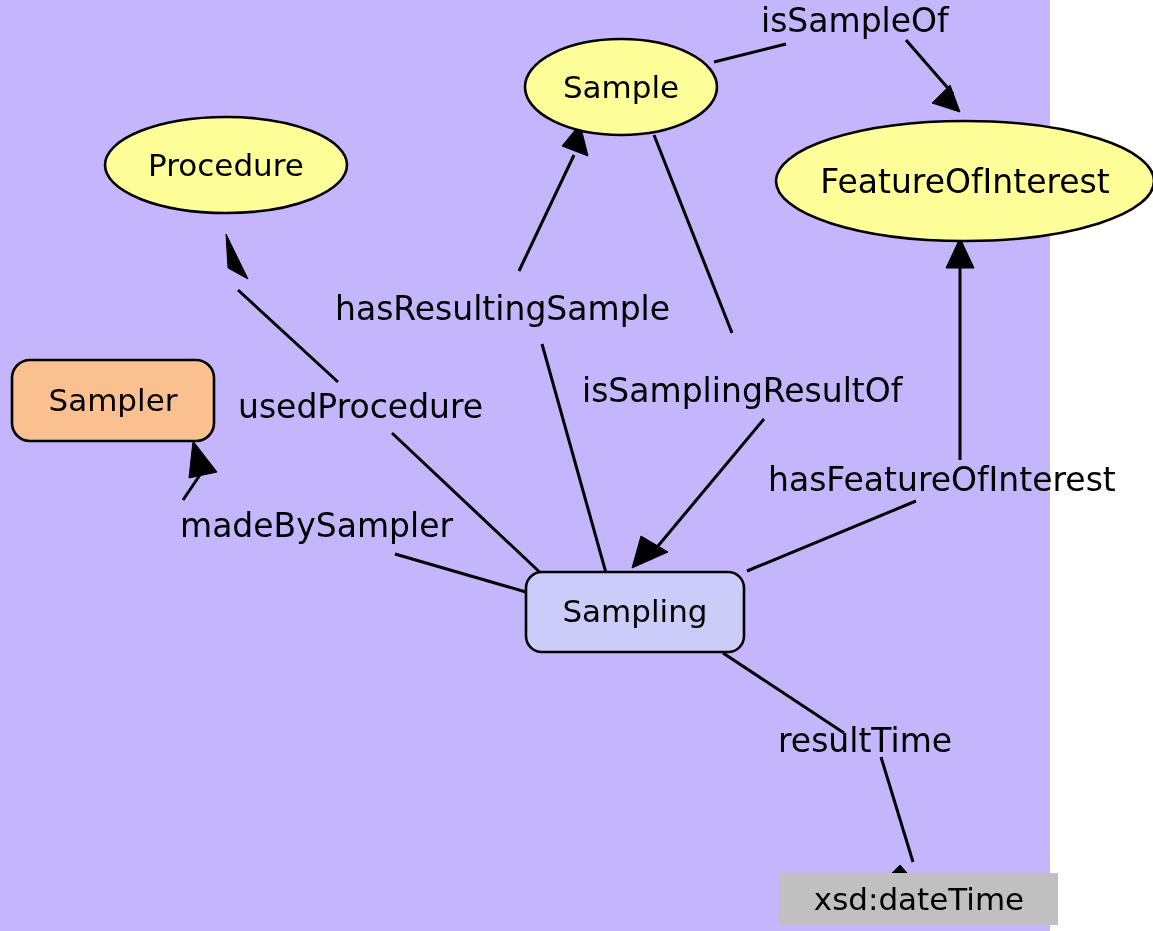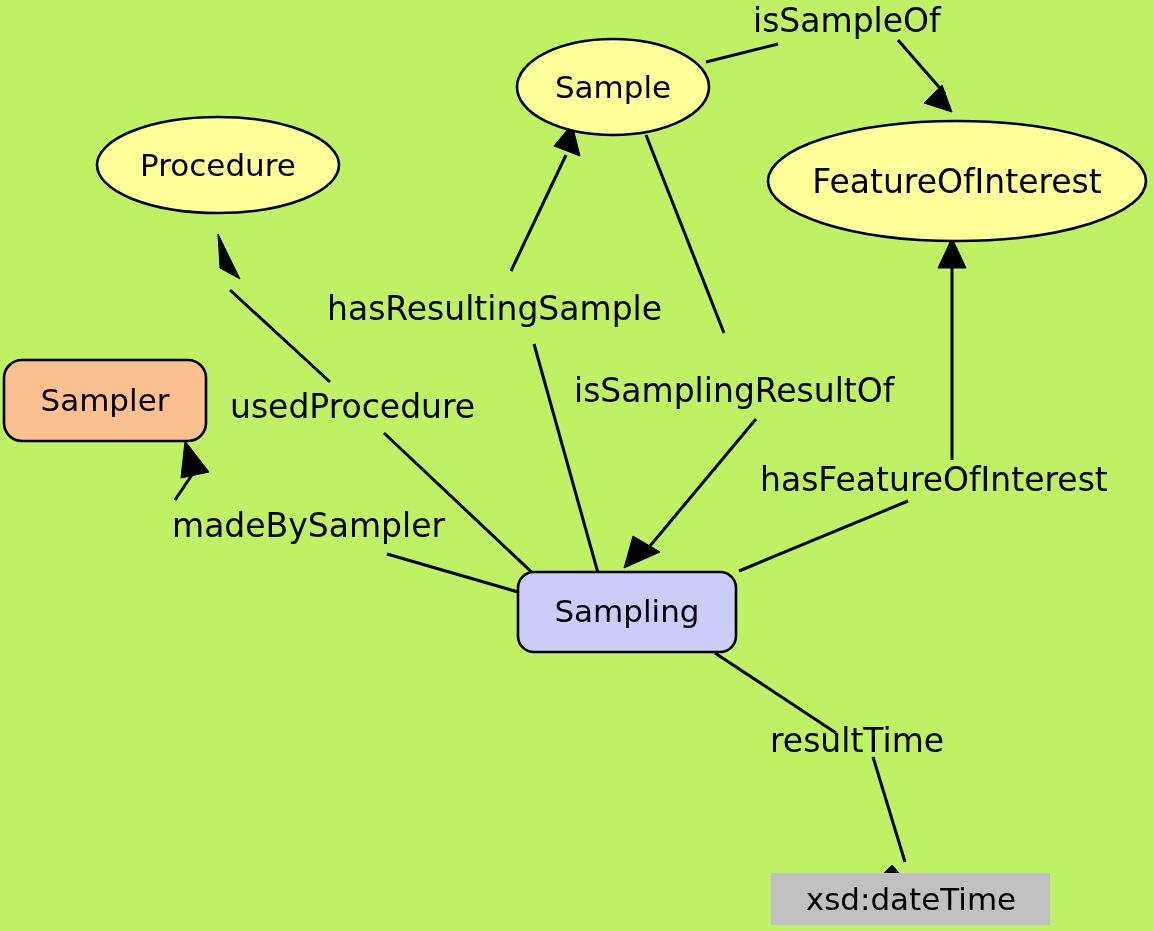--- a/index.html
+++ b/index.html
@@ -9,23 +9,24 @@
     background: #ffffff;
   }
   body {
     width: 1153px;
     height: 931px;
     font-family: "DejaVu Sans", sans-serif;
     overflow: hidden;
   }
   #diagram-root {
     position: relative;
-    width: 1153px;
+    width: 1042px;
     height: 931px;
-    background: #bef264;
+    background: #c4b5fd;
+    padding-left: 8px;
   }
   svg#graph {
     display: block;
     width: 1153px;
     height: 931px;
   }
   .node-shape {
     stroke: #000000;
     stroke-width: 2.6px;
   }

